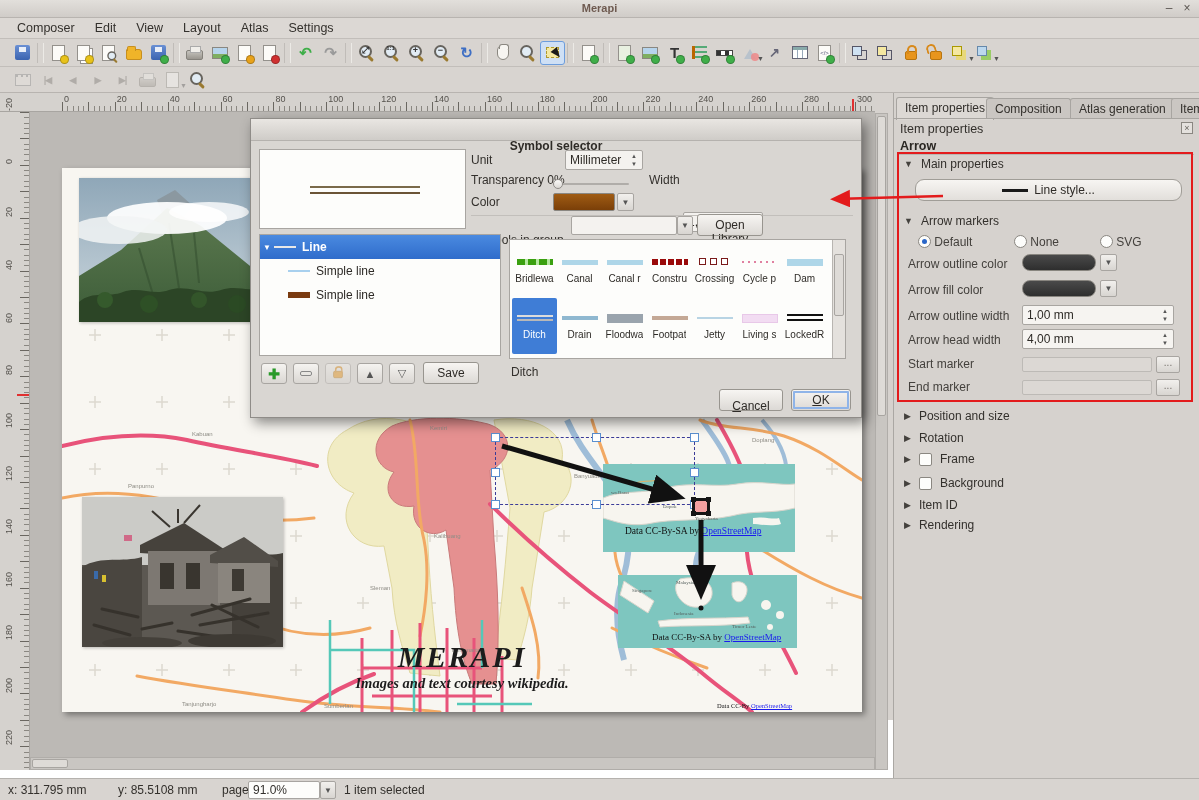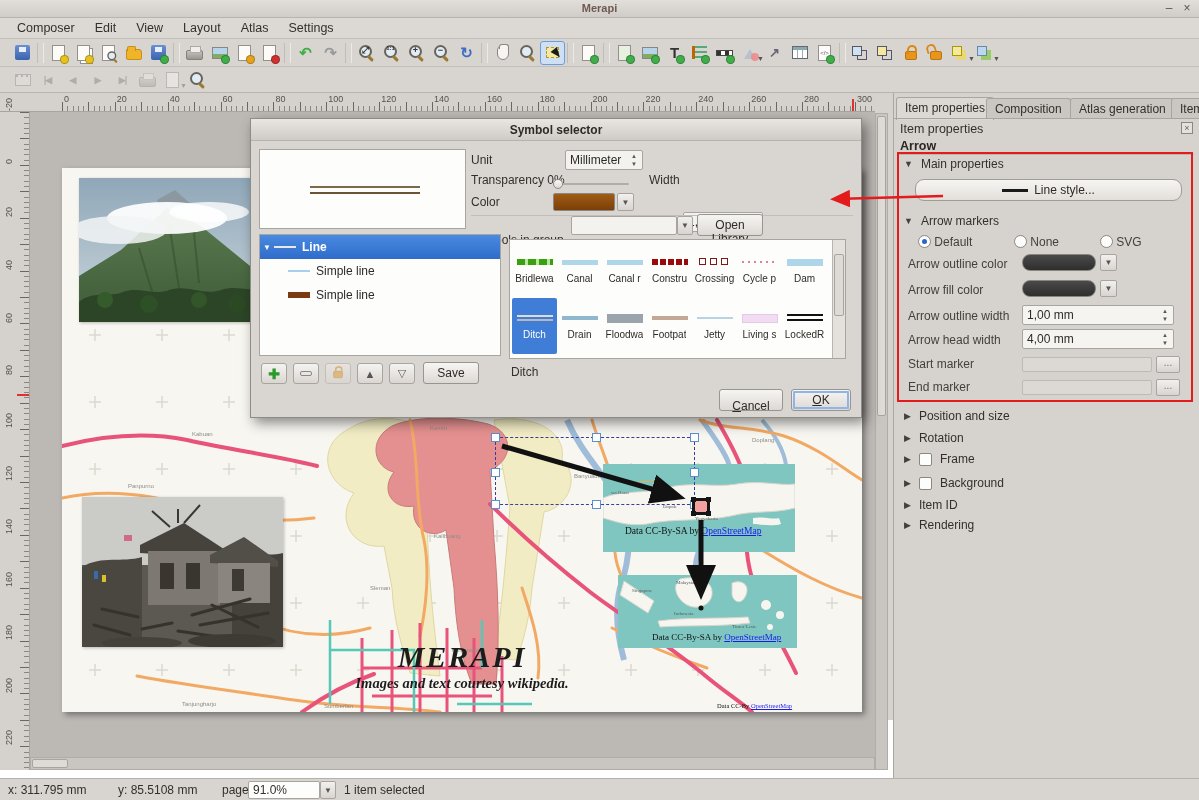--- a/index.html
+++ b/index.html
@@ -80,21 +80,21 @@
   .handle { position:absolute; width:9px; height:9px; background:#fff; border:1px solid #5a8fd0; }
   #red-marker { position:absolute; left:630px; top:330px; width:18px; height:17px; background:#f2a0a0; border:3px solid #151515; }
   .mkh { position:absolute; width:5px; height:5px; background:#151515; }
 
   
   .sbar { position:absolute; background:#c9c6c2; border:1px solid #b0ada9; }
   .sthumb { position:absolute; background:#dedbd7; border:1px solid #a8a5a1; border-radius:2px; }
 
   
   #dialog { position:absolute; left:250px; top:118px; width:612px; height:300px; background:#d9d6d2; border:1px solid #8f8c88; box-shadow:4px 5px 12px rgba(0,0,0,.45); z-index:40; }
-  #dialog-title { position:absolute; left:0; top:0; right:0; height:22px; background:linear-gradient(#e9e6e2,#cfccc8); border-bottom:1px solid #b5b2ae; text-align:center; font-weight:bold; font-size:12px; padding-top:4px; color:#2e2b27; }
+  #dialog-title { position:absolute; left:0; top:0; right:0; height:22px; background:linear-gradient(#e9e6e2,#cfccc8); border-bottom:1px solid #b5b2ae; text-align:center; font-weight:bold; font-size:12px; padding-top:20px; color:#2e2b27; }
   #preview-box { position:absolute; left:8px; top:30px; width:207px; height:80px; background:#fdfdfb; border:1px solid #a8a5a1; }
   #preview-box .pl { position:absolute; left:50px; width:110px; height:2px; }
   .dlabel { position:absolute; font-size:12px; color:#33302c; }
   .combo { position:absolute; background:#f4f2ef; border:1px solid #a8a5a1; border-radius:2px; font-size:12px; padding:2px 4px; color:#2e2b27; }
   .spinarrows { position:absolute; right:2px; top:2px; bottom:2px; width:12px; display:flex; flex-direction:column; justify-content:space-between; align-items:center; font-size:6px; color:#555; }
   .dropbtn { position:absolute; background:linear-gradient(#f2f0ed,#d8d5d1); border:1px solid #a8a5a1; border-radius:2px; text-align:center; font-size:8px; color:#555; padding-top:4px; }
   #trans-slider { position:absolute; left:302px; top:60px; width:76px; height:10px; }
   #trans-slider .groove { position:absolute; left:0; right:0; top:4px; height:2px; background:#b0ada9; border-radius:1px; }
   #trans-slider .knob { position:absolute; left:0; top:0; width:10px; height:10px; background:linear-gradient(#fbfaf8,#dcd9d5); border:1px solid #908d89; border-radius:50%; }
   #color-swatch { position:absolute; left:302px; top:74px; width:62px; height:18px; border:1px solid #8a8782; border-radius:2px; background:linear-gradient(#a05c14,#7a3f08); }

